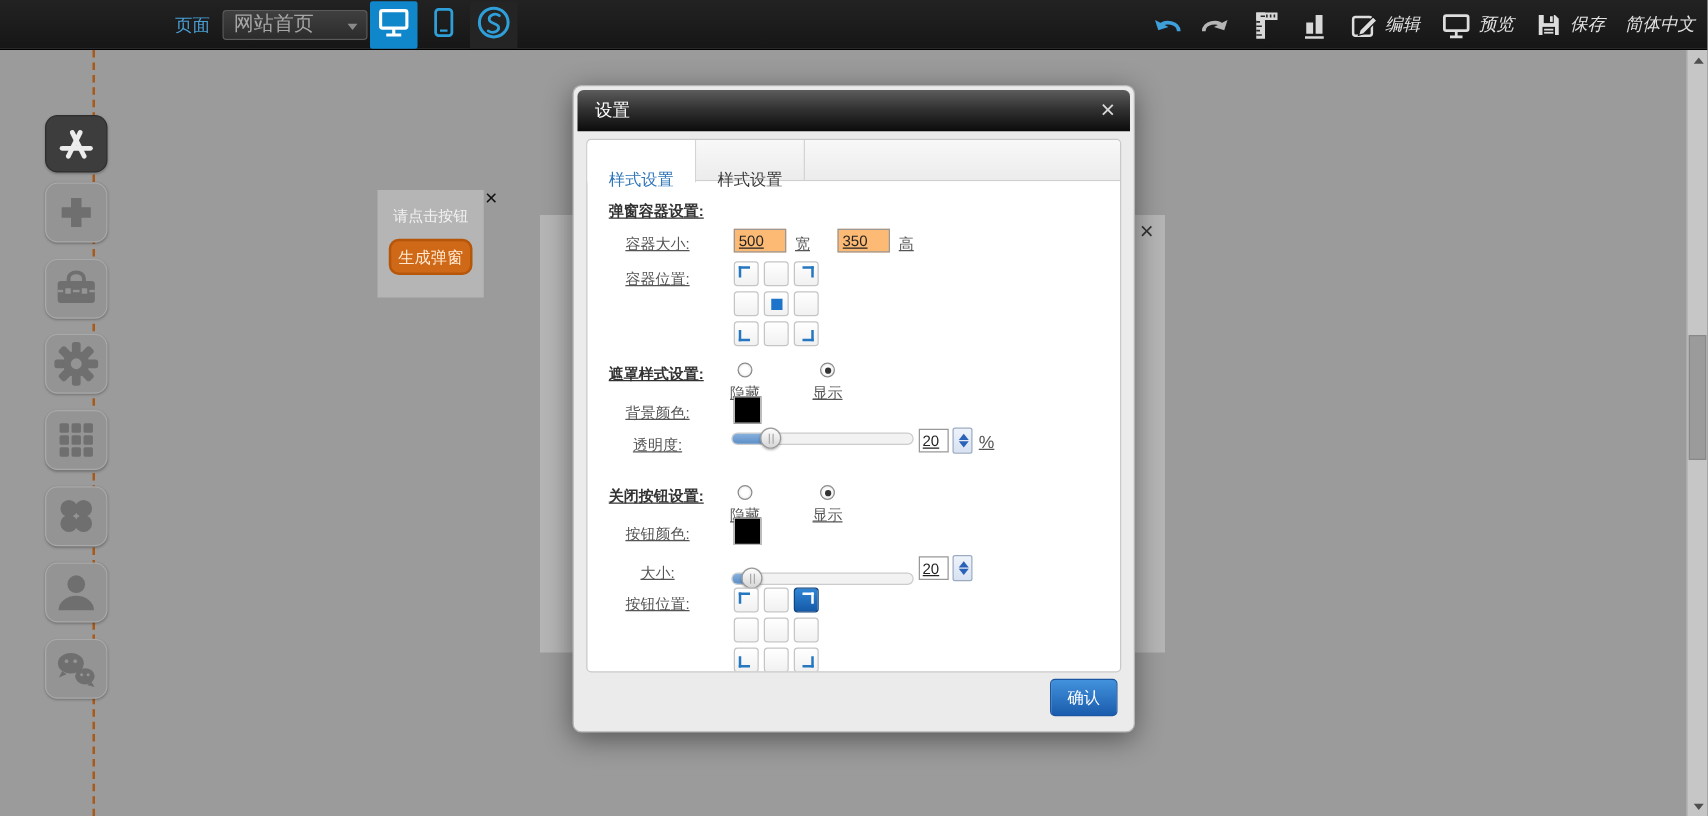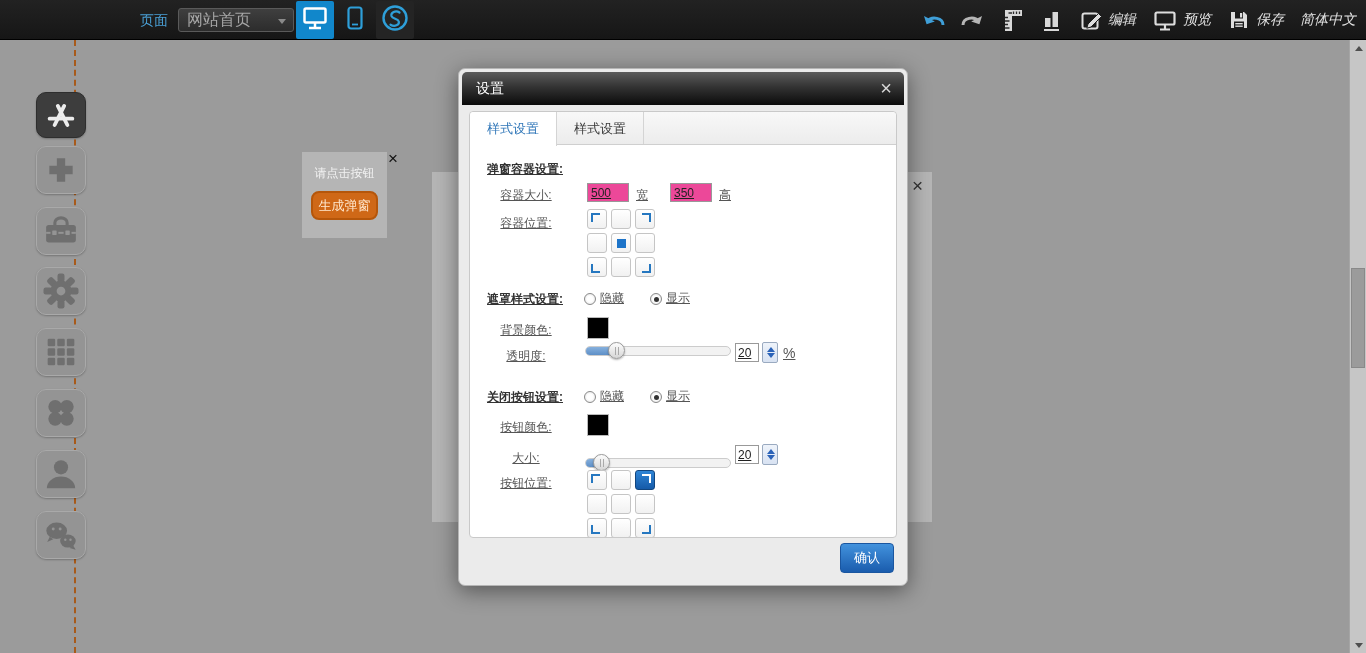--- a/index.html
+++ b/index.html
@@ -59,44 +59,44 @@
   .dlg-header { position:absolute; left:3px; right:3px; top:3px; height:33px;
     background:linear-gradient(#5c5c5c 0%,#333 45%,#0b0b0b 100%);
     border-radius:5px 5px 0 0; }
   .dlg-title { position:absolute; left:14px; top:0; line-height:33px; color:#fff; font-size:14px; }
   .dlg-close { position:absolute; right:12px; top:5px; color:#d8d8d8; font-size:20px; line-height:22px; cursor:pointer; }
 
   .dlg-panel { position:absolute; left:10px; right:10px; top:42px; height:427px;
     background:#fff; border:1px solid #c9c9c9; border-radius:4px; }
   .dlg-tabbar { position:relative; height:33px; background:linear-gradient(#f8f8f8,#ececec);
     border-bottom:1px solid #cfcfcf; border-radius:4px 4px 0 0; display:flex; }
-  .dlg-tab { padding:0 17px; line-height:33px; font-size:13px; color:#3a3a3a;
-    border-right:1px solid #d4d4d4; cursor:pointer; }
+  .dlg-tab { padding:16px 17px; line-height:33px; font-size:13px; color:#3a3a3a;
+    border-right:1px solid #d4d4d4; cursor:pointer;font-family:Liberation Mono, monospace; }
   .dlg-tab.active { background:#fff; color:#2f76b8; height:34px; border-radius:4px 0 0 0; }
 
   .dlg-form { position:relative; height:392px; overflow:hidden; font-size:12px; color:#555; }
   .f-abs { position:absolute;text-decoration:underline; }
   .sec-h { font-weight:bold; color:#333; }
   .f-label { width:112px; text-align:center; display:block; }
   .f-input { width:42px; height:19px; border:1px solid #999; font-size:12px; padding:1px 3px;
-    font-family:inherit; color:#222; background:#ec4899; }
+    font-family:inherit; color:#222; background:#fdba74; }
 
   .pos-grid { display:grid; grid-template-columns:repeat(3,20px); grid-template-rows:repeat(3,20px); gap:4px; }
   .pos-cell { position:relative; width:20px; height:20px; background:linear-gradient(#fff,#f1f1f1);
     border:1px solid #c5c5c5; border-radius:3px; cursor:pointer; }
   .pos-cell.sel { background:linear-gradient(#2f85d6,#155aa8); border-color:#12457e; }
   .cnr { position:absolute; width:9px; height:9px; }
   .cnr.tl { left:3px; top:3px; border-left:2px solid #2577c0; border-top:2px solid #2577c0; }
   .cnr.tr { right:3px; top:3px; border-right:2px solid #2577c0; border-top:2px solid #2577c0; }
   .cnr.bl { left:3px; bottom:3px; border-left:2px solid #2577c0; border-bottom:2px solid #2577c0; }
   .cnr.br { right:3px; bottom:3px; border-right:2px solid #2577c0; border-bottom:2px solid #2577c0; }
   .pos-cell.sel .cnr.tr { border-color:#fff; }
   .ctr-sq { position:absolute; left:5px; top:5px; width:9px; height:9px; background:#1d74c9; }
 
-  .radio-row { display:flex; align-items:center; gap:4px; }
+  .radio-row { display:flex; align-items:center; gap:4px;flex-direction:column; }
   .radio { position:relative; width:12px; height:12px; border:1px solid #8a8a8a; border-radius:50%;
     background:radial-gradient(#fff 40%,#ddd); cursor:pointer; display:inline-block; }
   .radio.checked::after { content:""; position:absolute; left:3px; top:3px; width:5px; height:5px;
     border-radius:50%; background:#333; }
 
   .swatch { width:22px; height:22px; background:#000; border:1px solid #bbb; cursor:pointer; }
 
   .slider { position:relative; width:146px; height:10px; background:#f2f2f2;
     border:1px solid #ccc; border-radius:6px; cursor:pointer; }
   .slider-fill { position:absolute; left:0; top:0; bottom:0; background:linear-gradient(#86b0dd,#5d8fc7); border-radius:6px 0 0 6px; }

